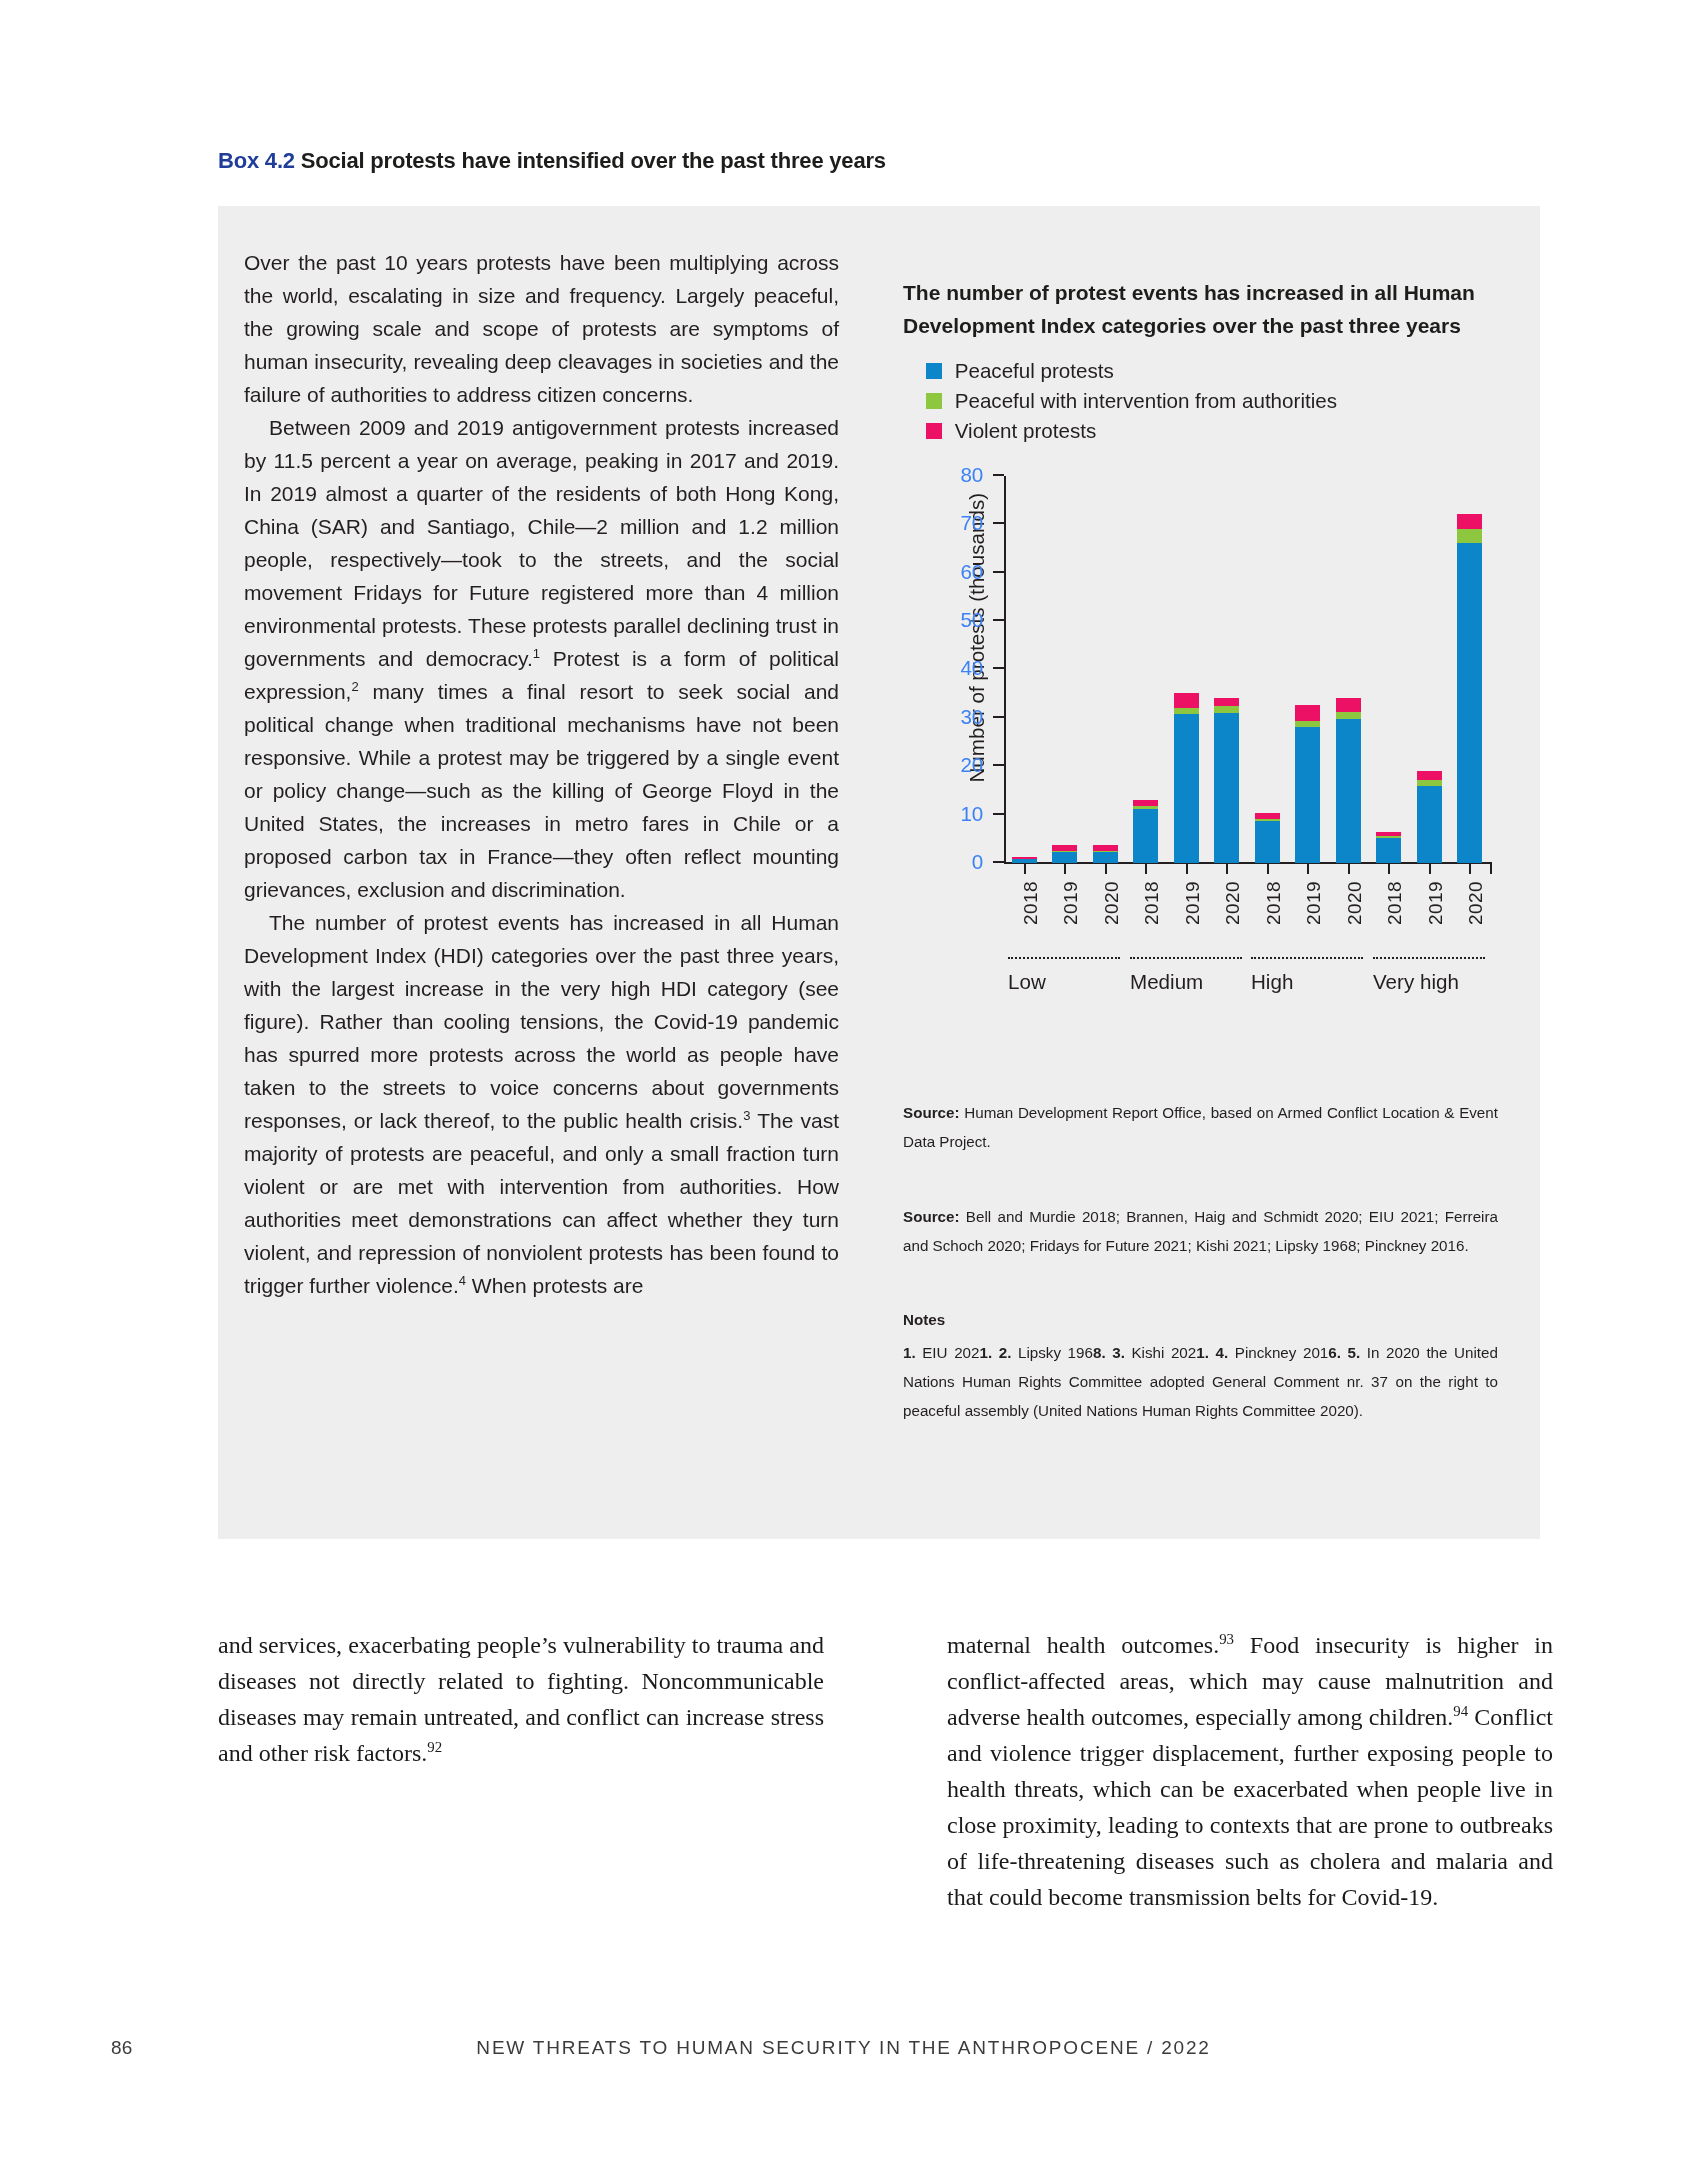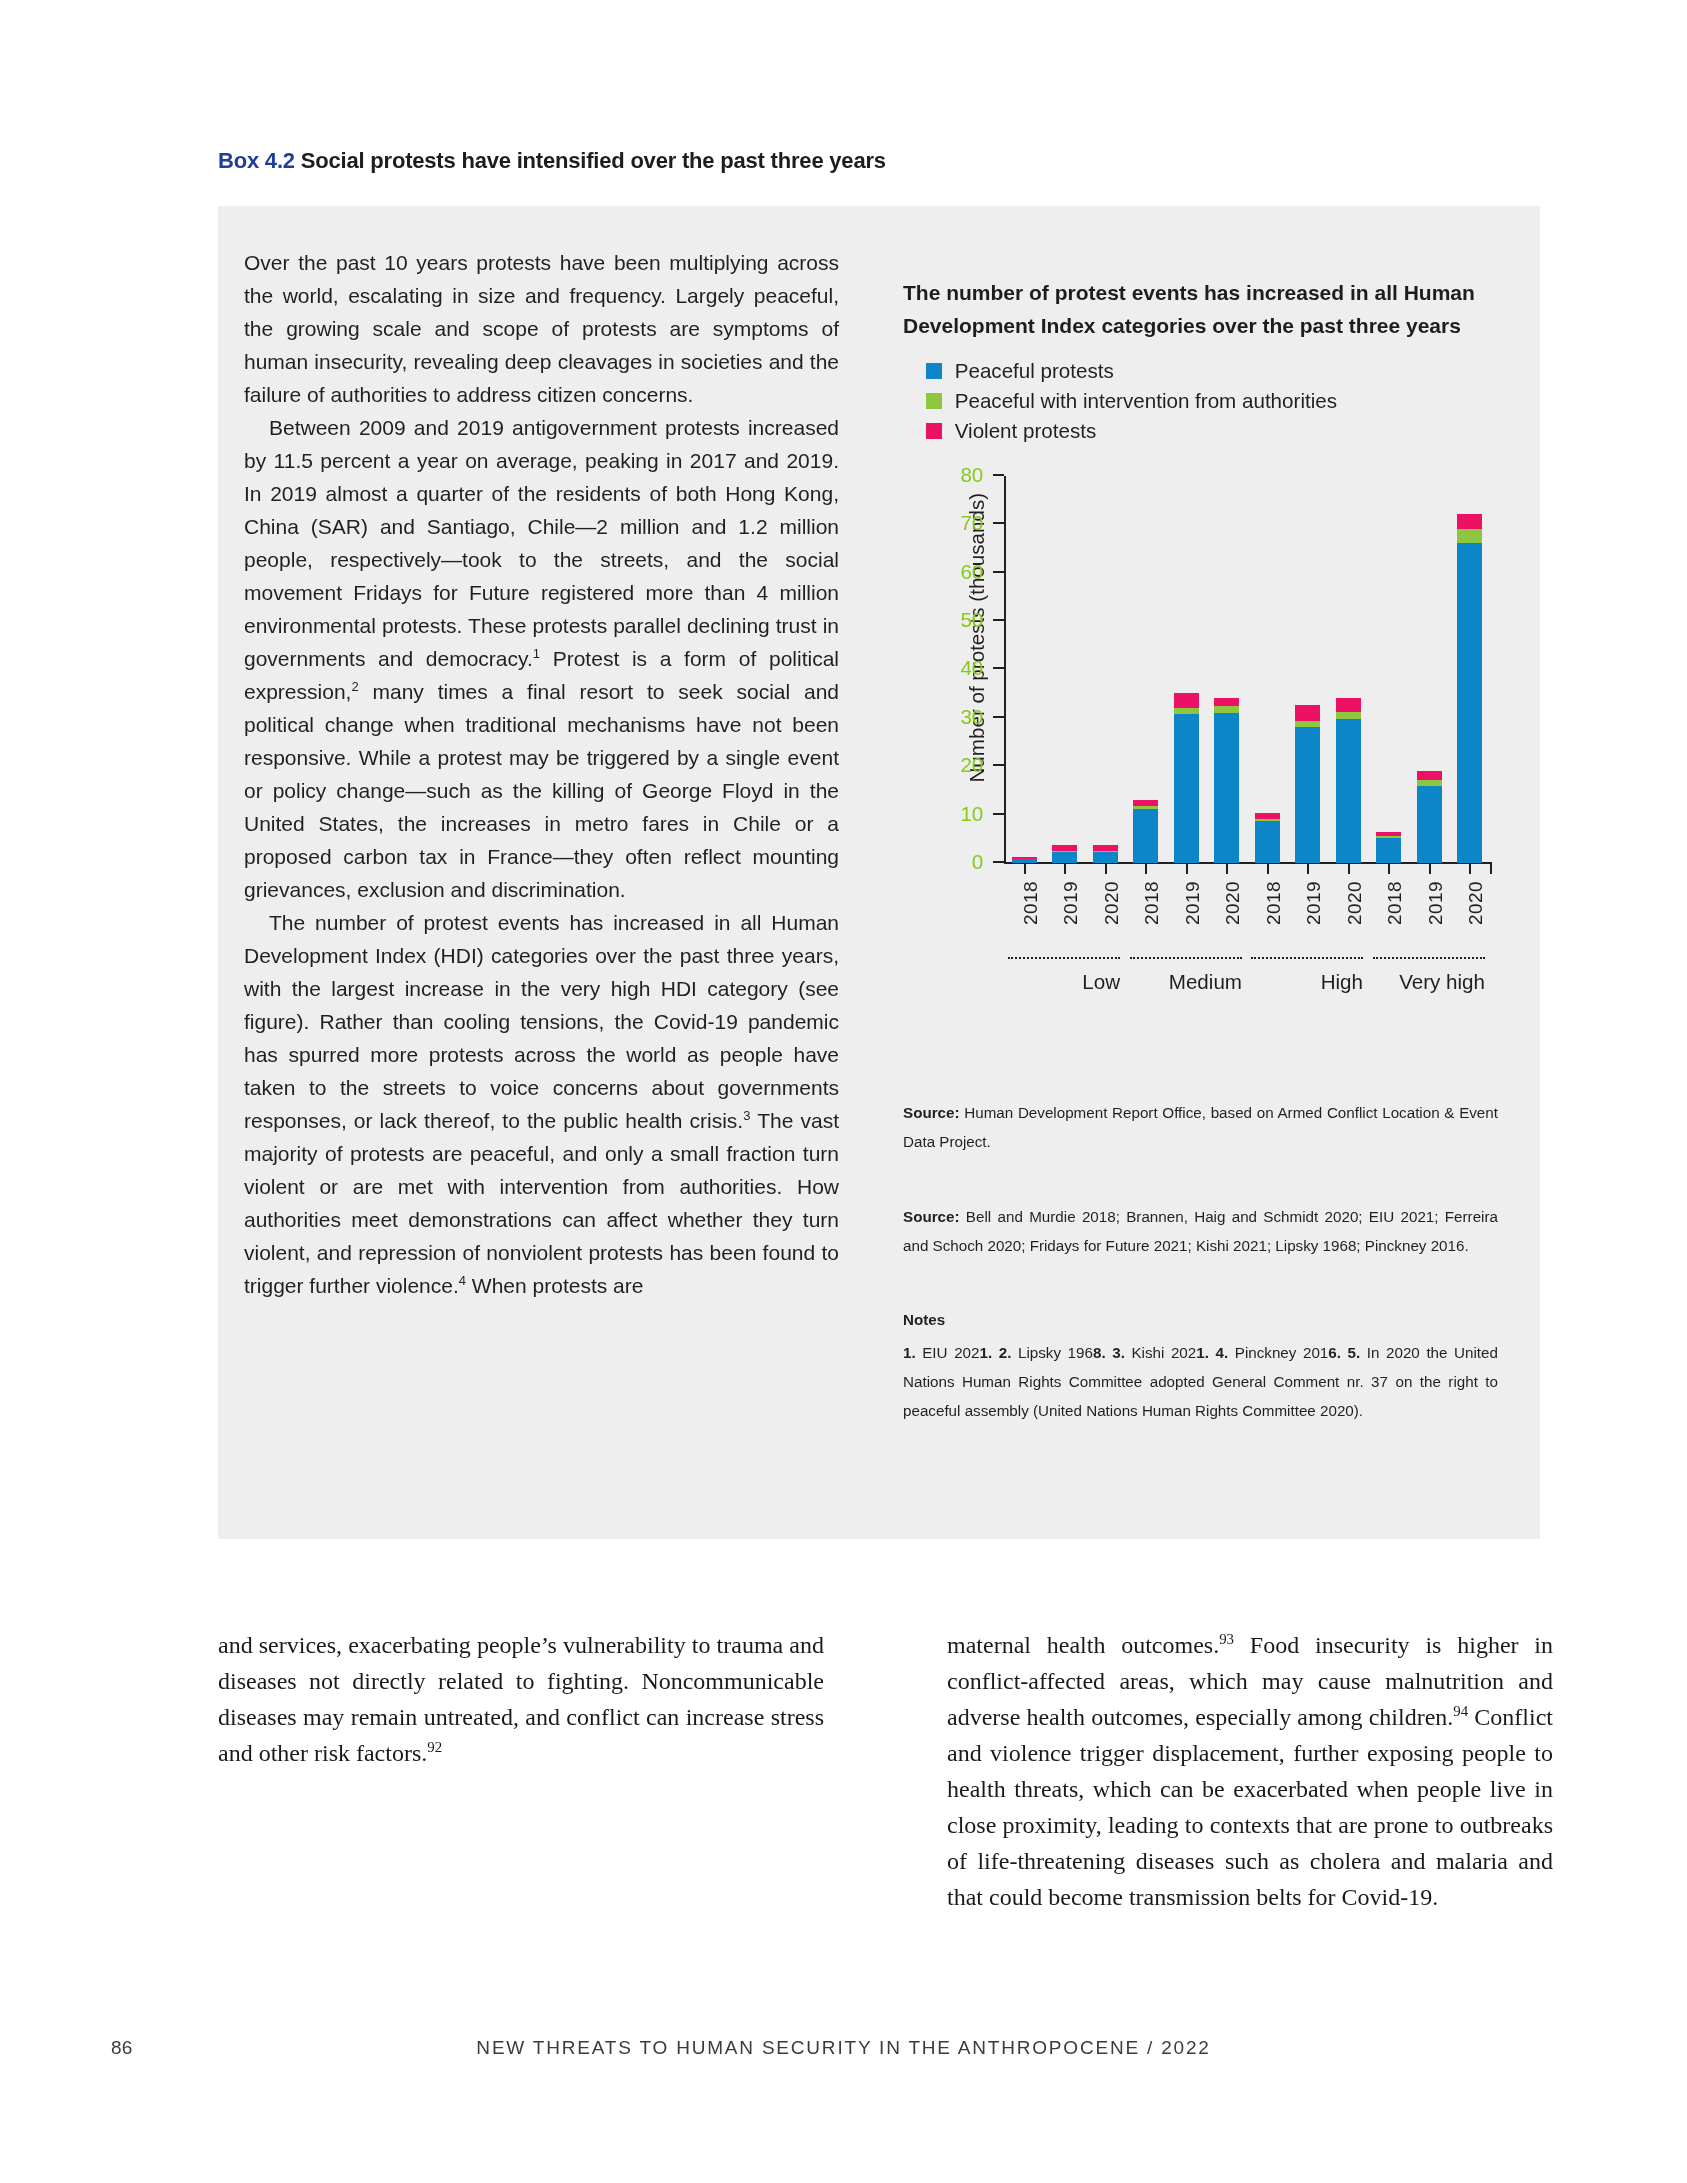--- a/index.html
+++ b/index.html
@@ -138,21 +138,21 @@
     width: 10.7px;
     height: 1.6px;
     background: #231f20;
   }
   .y-tick-label {
     position: absolute;
     right: 100%;
     margin-right: 10px;
     transform: translateY(-50%);
     font-size: 20.6px;
-    color: #84cc16;
+    color: #3b82f6;
     white-space: nowrap;
   }
   .bar {
     position: absolute;
     bottom: 0;
     width: 25px;
     display: flex;
     flex-direction: column-reverse;
   }
   .seg { width: 100%; }
@@ -177,21 +177,21 @@
     position: absolute;
     top: 488px;
     height: 2.5px;
     border-top: 2.5px dotted #231f20;
   }
   .group-label {
     position: absolute;
     top: 496px;
     font-size: 20.6px;
     color: #231f20;
-    text-align: right;
+    text-align: left;
     white-space: nowrap;
   }
   #x-axis-title {
     position: absolute;
     left: 101px;
     top: 536px;
     width: 488px;
     text-align: center;
     font-size: 20.6px;
     color: #231f20;

